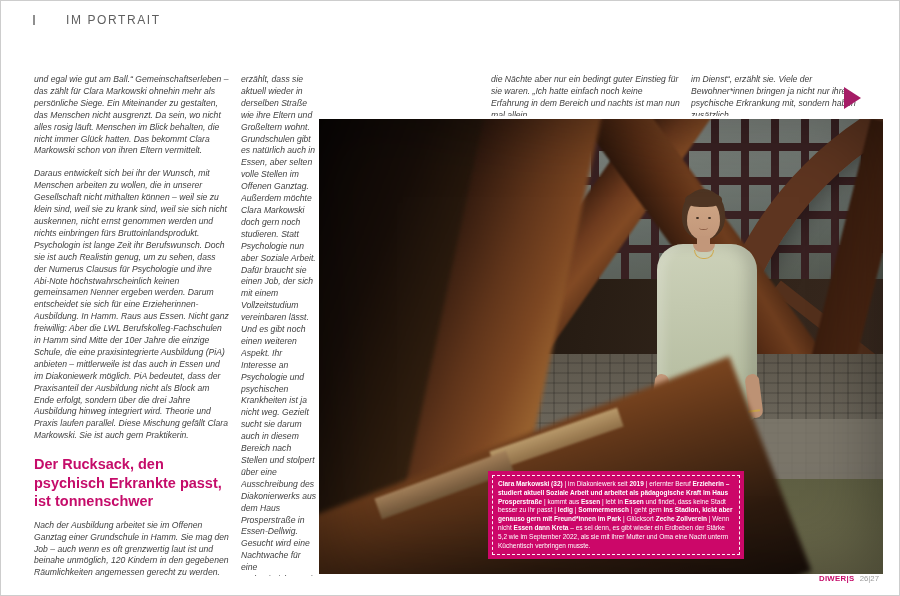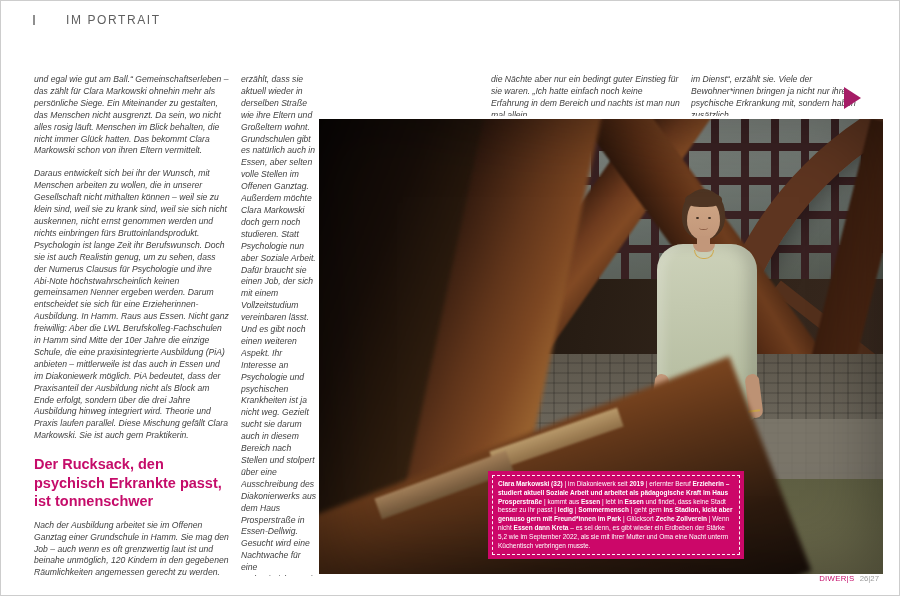--- a/index.html
+++ b/index.html
@@ -4,21 +4,21 @@
 <style>
   html,body{margin:0;padding:0;background:#fff;}
   .page{position:relative;width:900px;height:596px;background:#fff;border:1px solid #cdcdcd;
         box-sizing:border-box;font-family:"Liberation Sans",sans-serif;overflow:hidden;}
 
   
   .kicker{position:absolute;left:32px;top:12px;display:flex;align-items:center;gap:6px;}
   .kicker-bar{width:2px;height:10px;background:#8f8f8f;}
   .kicker-text{font-size:12px;letter-spacing:1.6px;color:#5f5f5f;padding-left:25px;}
   .folio{position:absolute;right:20px;top:573px;font-size:7.8px;}
-  .folio .brand{color:#c50c6a;font-weight:normal;letter-spacing:.3px;}
+  .folio .brand{color:#c50c6a;font-weight:bold;letter-spacing:.3px;}
   .folio .pages{color:#9b9b9b;margin-left:3px;}
 
   
   .col{position:absolute;font-size:8.6px;line-height:11.9px;color:#3f3f3f;
        hyphens:auto;overflow-wrap:break-word;overflow:hidden;}
   .col p{margin:0 0 11px 0;font-style:italic;}
   .col1{left:33px;top:73px;width:195px;height:505px;}
   .col2{left:240px;top:73px;width:180px;height:502px;}
   .col3{left:490px;top:73px;width:190px;height:42px;}
   .col4{left:690px;top:73px;width:172px;height:42px;}

